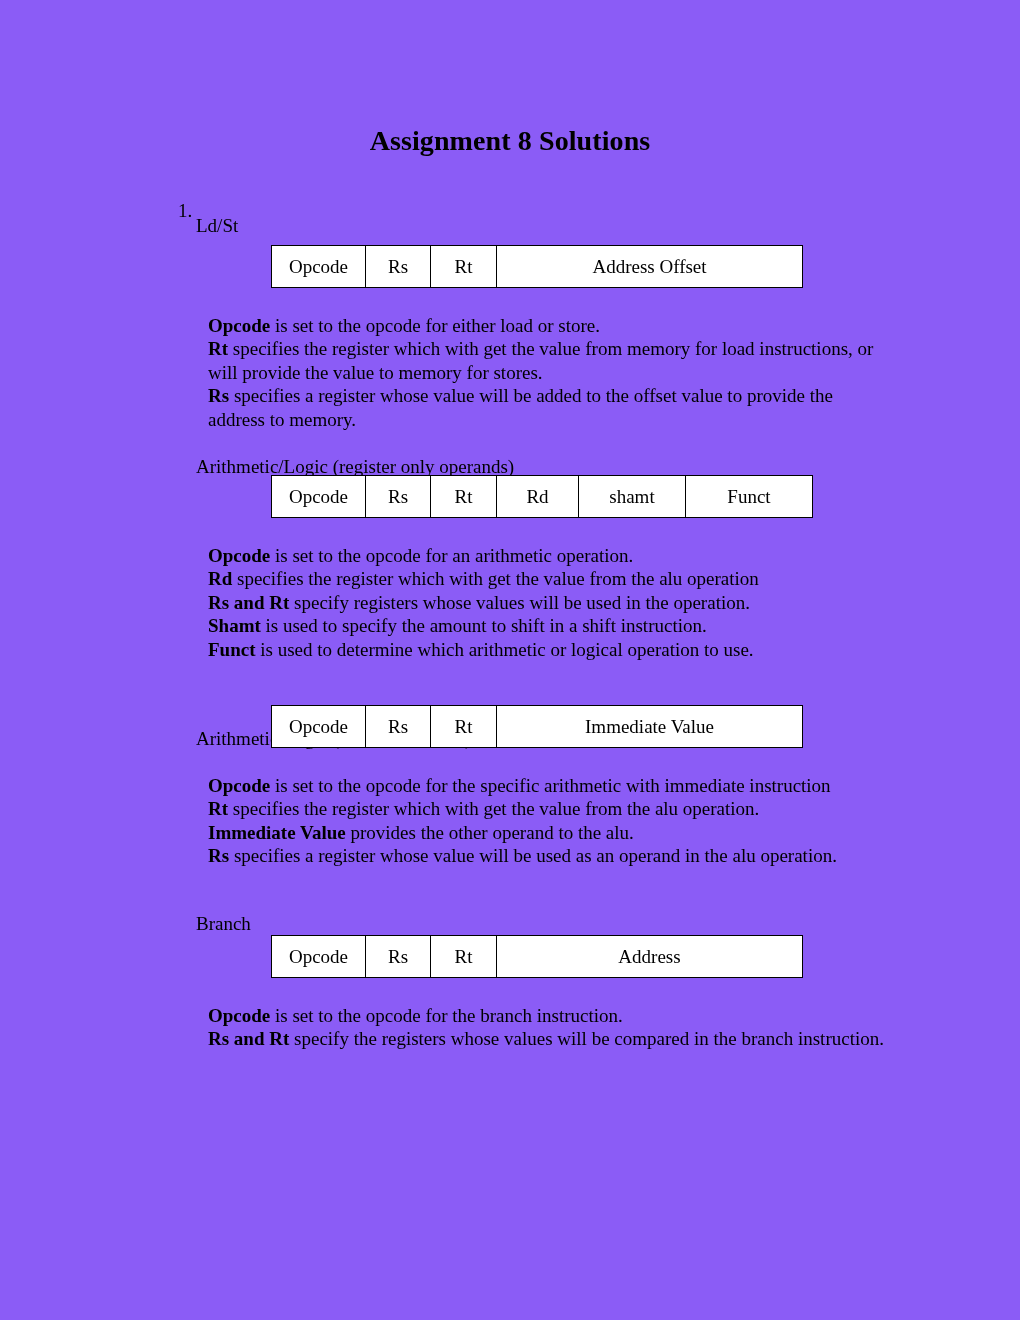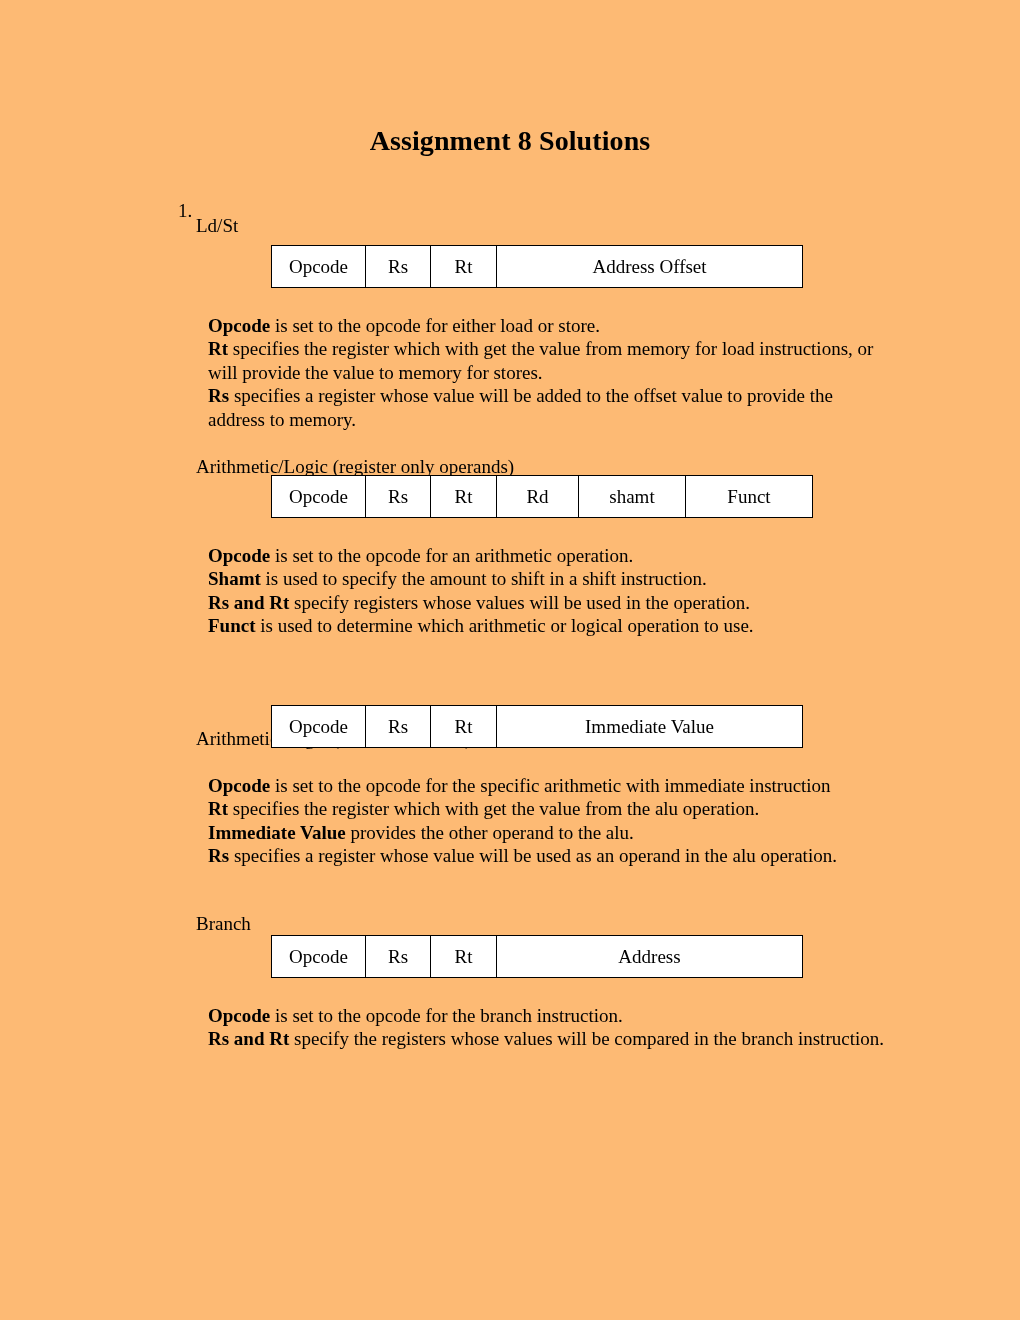--- a/index.html
+++ b/index.html
@@ -11,21 +11,21 @@
     width: 1020px;
     height: 1320px;
     font-family: "Liberation Serif", "DejaVu Serif", serif;
     color: #000000;
     overflow: hidden;
   }
   .page {
     position: relative;
     width: 1020px;
     height: 1320px;
-    background: #fdba74;
+    background: #8b5cf6;
   }
   .doc-title {
     position: absolute;
     left: 0;
     top: 124px;
     width: 1020px;
     text-align: center;
     font-size: 28px;
     font-weight: bold;
     letter-spacing: 0.1px;
@@ -106,22 +106,23 @@
             <td style="width: 60px;">Rs</td>
             <td style="width: 61px;">Rt</td>
             <td style="width: 77px;">Rd</td>
             <td style="width: 102px;">shamt</td>
             <td style="width: 122px;">Funct</td>
           </tr>
         </tbody>
       </table>
       <div class="body-block" style="top: 544px;">
         <p><b>Opcode</b><span> is set to the opcode for an arithmetic operation.</span></p>
+        <p><b>Rd</b><span> specifies the register which with get the value from the alu operation</span></p>
+        <p><b>Rs and Rt</b><span> specify registers whose values will be used in the operation.</span></p>
         <p><b>Shamt</b><span> is used to specify the amount to shift in a shift instruction.</span></p>
-        <p><b>Rs and Rt</b><span> specify registers whose values will be used in the operation.</span></p>
         <p><b>Funct</b><span> is used to determine which arithmetic or logical operation to use.</span></p>
       </div>
       <div class="fmt-label" style="top: 682px; margin-top: 45px;">Arithmetic/Logic (immediate value)</div>
       <table class="fmt-table" style="top: 705px;">
         <tbody>
           <tr>
             <td style="width: 89px;">Opcode</td>
             <td style="width: 60px;">Rs</td>
             <td style="width: 61px;">Rt</td>
             <td style="width: 301px;">Immediate Value</td>

